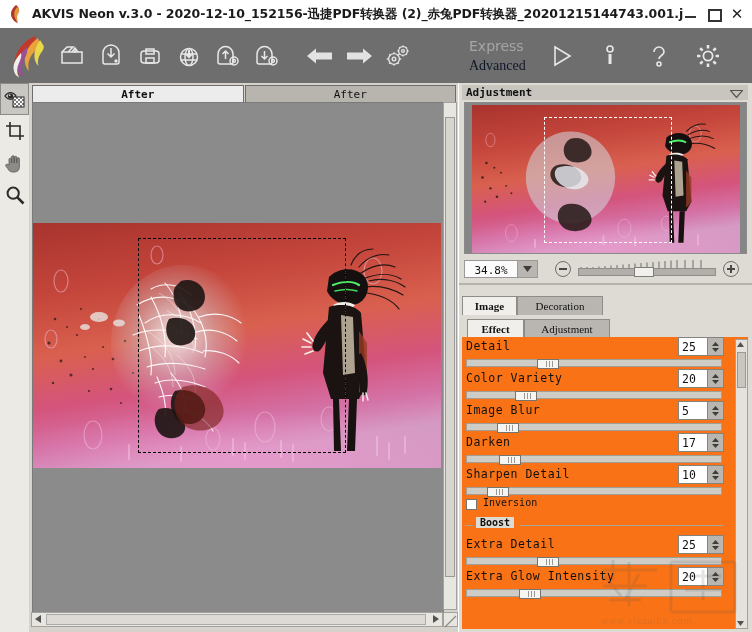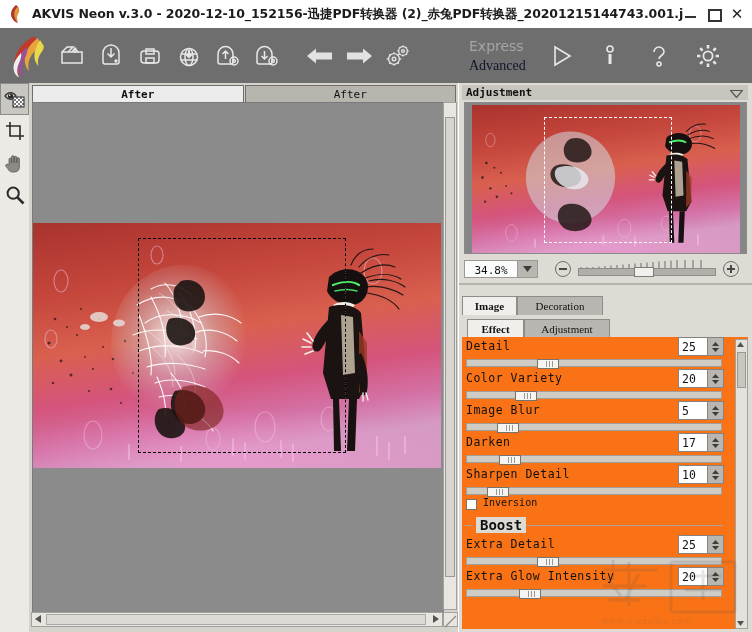--- a/index.html
+++ b/index.html
@@ -167,21 +167,21 @@
 
   .chkrow{position:relative;height:20px;}
   .chk{
     position:absolute;left:4px;top:2px;width:11px;height:11px;background:#fff;
     border:1px solid #76746f;box-sizing:border-box;
   }
   .chklabel{position:absolute;left:21px;top:0px;font-size:10px;color:#111;font-family:"DejaVu Sans Mono",monospace;}
 
   .grouphdr{position:relative;height:18px;}
   .grouphdr .gtxt{
-    position:absolute;left:14px;top:0;font-size:14px;font-weight:bold;color:#111;
+    position:absolute;left:14px;top:0;font-size:10px;font-weight:bold;color:#111;
     background:#dedbd5;padding:0 4px;font-family:"DejaVu Sans Mono",monospace;
   }
   .grouphdr .gline{position:absolute;left:3px;top:8px;width:258px;height:1px;background:#a8a59f;}
   .grouphdr .gdash{position:absolute;left:3px;top:8px;width:8px;height:1px;background:#a8a59f;}
 
   .pscroll{
     position:absolute;left:276px;top:256px;width:13px;height:290px;
     background:#e5e2dd;border:1px solid #a3a19c;box-sizing:border-box;
   }
   .pthumb{position:absolute;left:1px;top:12px;width:9px;height:36px;background:#c9c6c0;border:1px solid #9b9995;box-sizing:border-box;}

